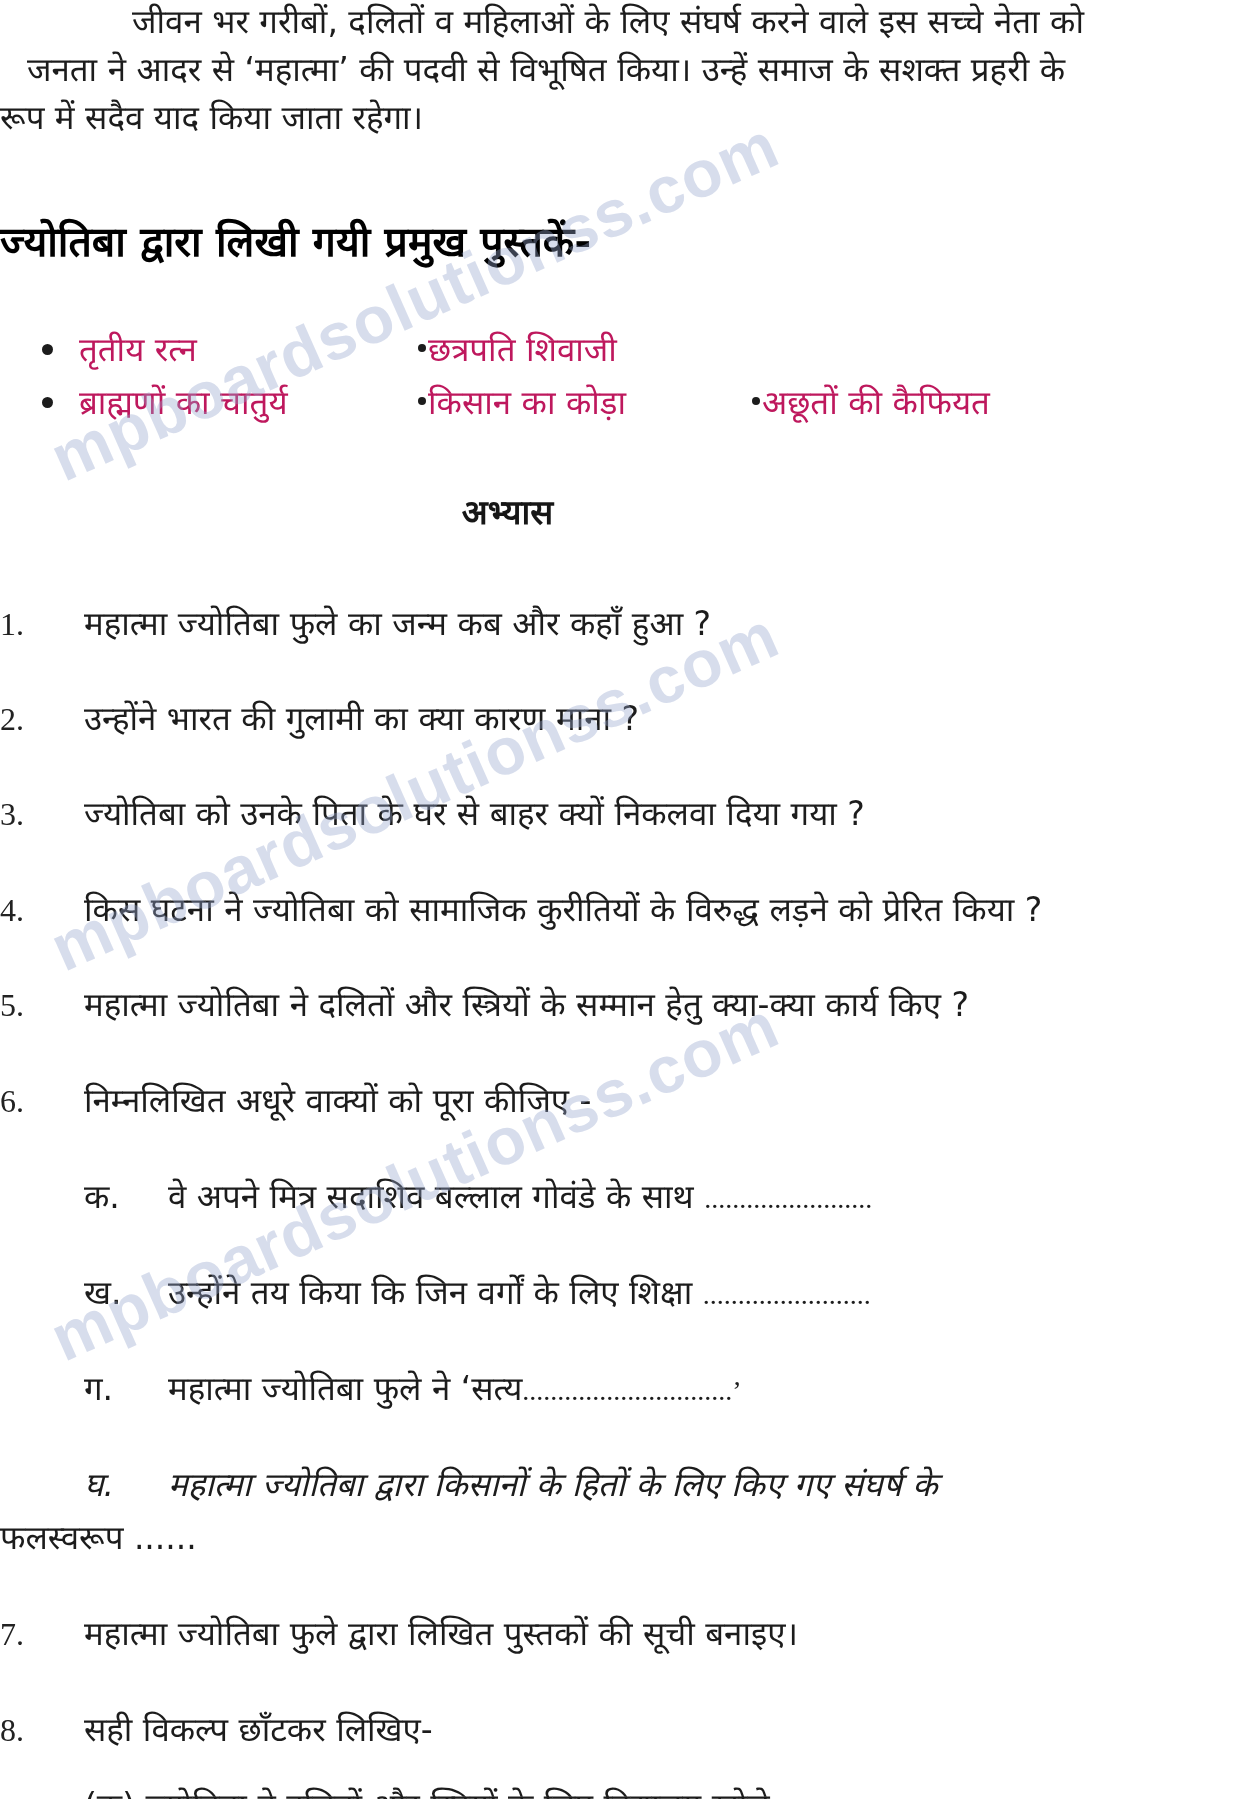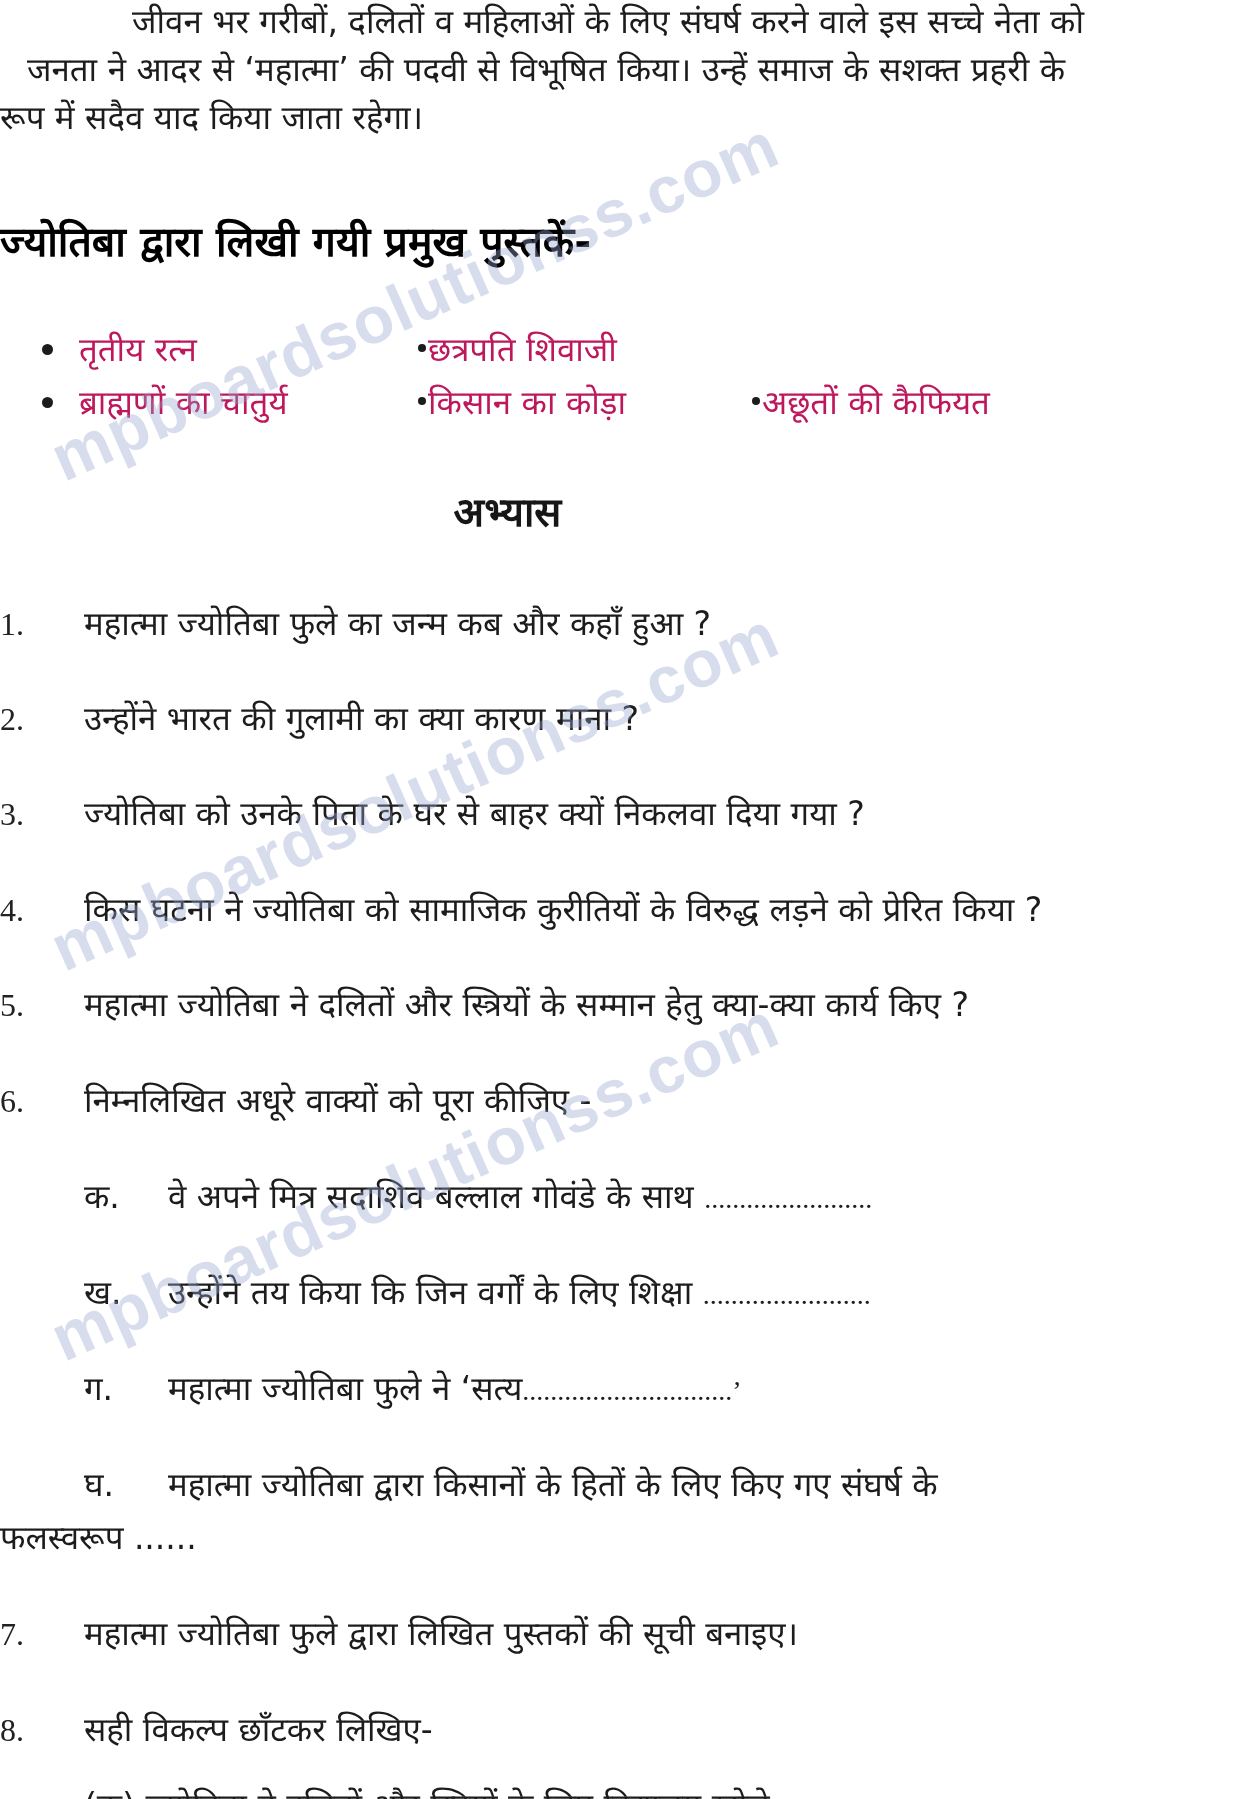--- a/index.html
+++ b/index.html
@@ -33,21 +33,21 @@
     font-weight: bold;
     font-size: 41px;
     color: #000000;
   }
   .center-heading {
     position: absolute;
     left: 0;
     width: 995px;
     text-align: center;
     font-weight: bold;
-    font-size: 40px;
+    font-size: 34px;
     line-height: 40px;
     color: #161616;
     padding-left: 20px;
     box-sizing: border-box;
   }
   .book {
     position: absolute;
     white-space: nowrap;
     font-size: 33px;
     line-height: 40px;
@@ -188,21 +188,21 @@
 
   <div class="sub" style="top:1177px;">
     <span class="letter">क.</span><span>वे अपने मित्र सदाशिव बल्लाल गोवंडे के साथ </span><span class="dots">........................</span>
   </div>
   <div class="sub" style="top:1273px;">
     <span class="letter">ख.</span><span>उन्होंने तय किया कि जिन वर्गों के लिए शिक्षा </span><span class="dots">........................</span>
   </div>
   <div class="sub" style="top:1369px;">
     <span class="letter">ग.</span><span>महात्मा ज्योतिबा फुले ने ‘सत्य</span><span class="dots">..............................’</span>
   </div>
-  <div class="sub" style="top:1465px;">
+  <div class="sub" style="top:1465px;font-style:italic;">
     <span class="letter">घ.</span><span>महात्मा ज्योतिबा द्वारा किसानों के हितों के लिए किए गए संघर्ष के</span>
   </div>
   <div class="line para-line" style="top:1518px;">फलस्वरूप ......</div>
 
   <div class="q" style="top:1614px;">
     <span class="num">7.</span><span>महात्मा ज्योतिबा फुले द्वारा लिखित पुस्तकों की सूची बनाइए।</span>
   </div>
   <div class="q" style="top:1710px;">
     <span class="num">8.</span><span>सही विकल्प छाँटकर लिखिए-</span>
   </div>

